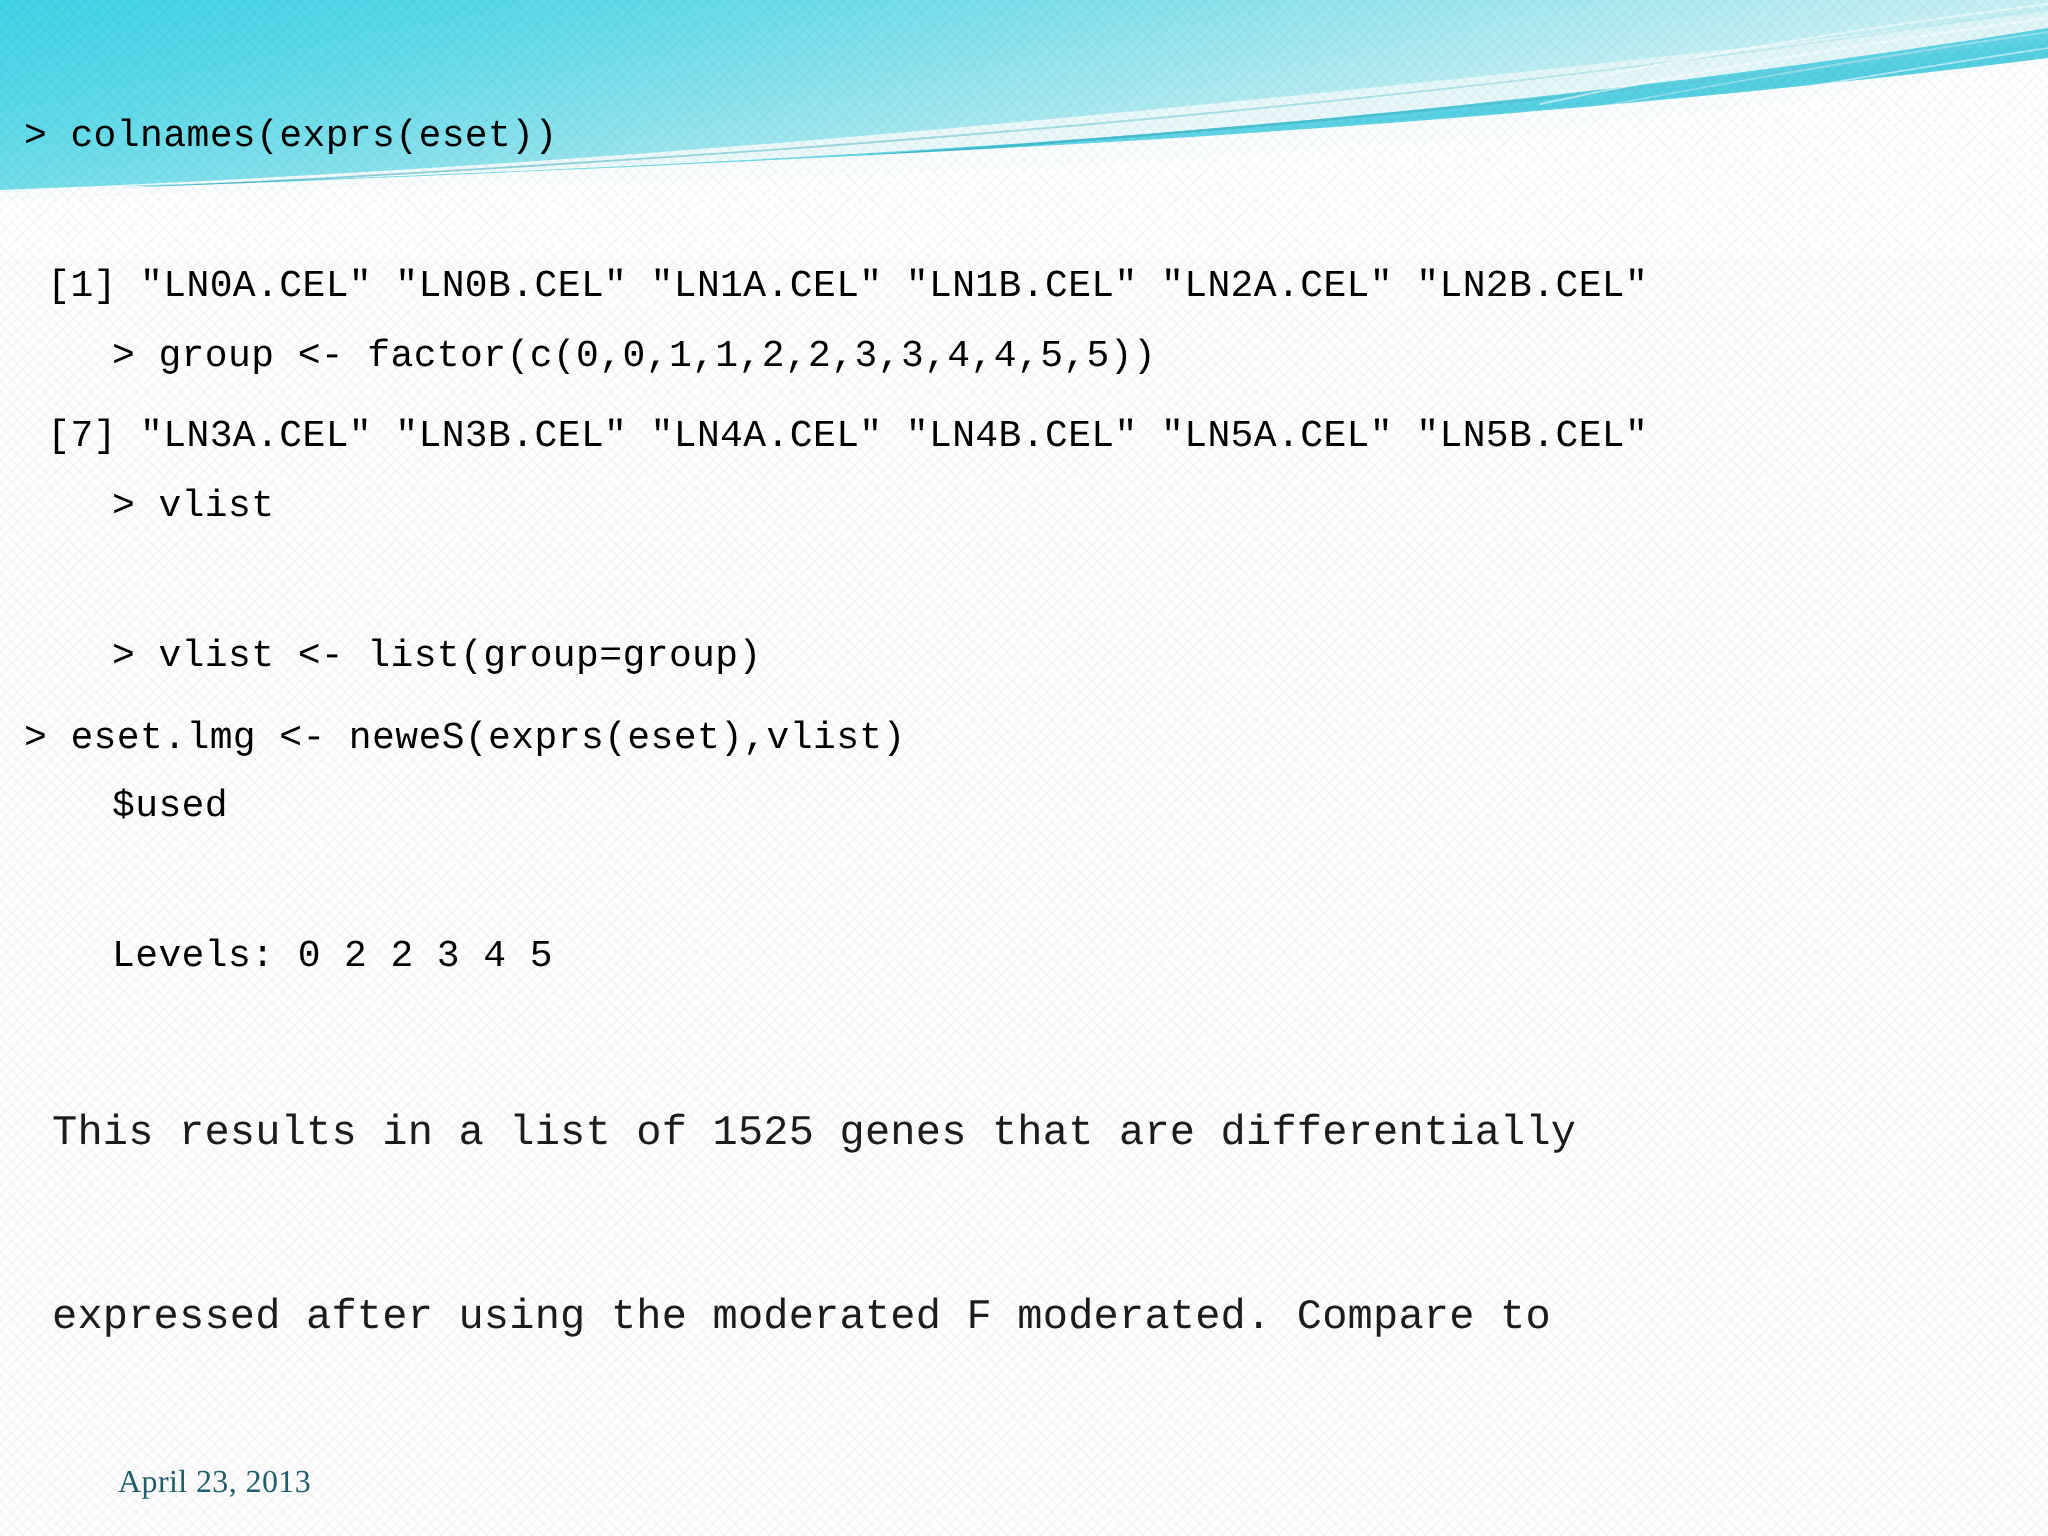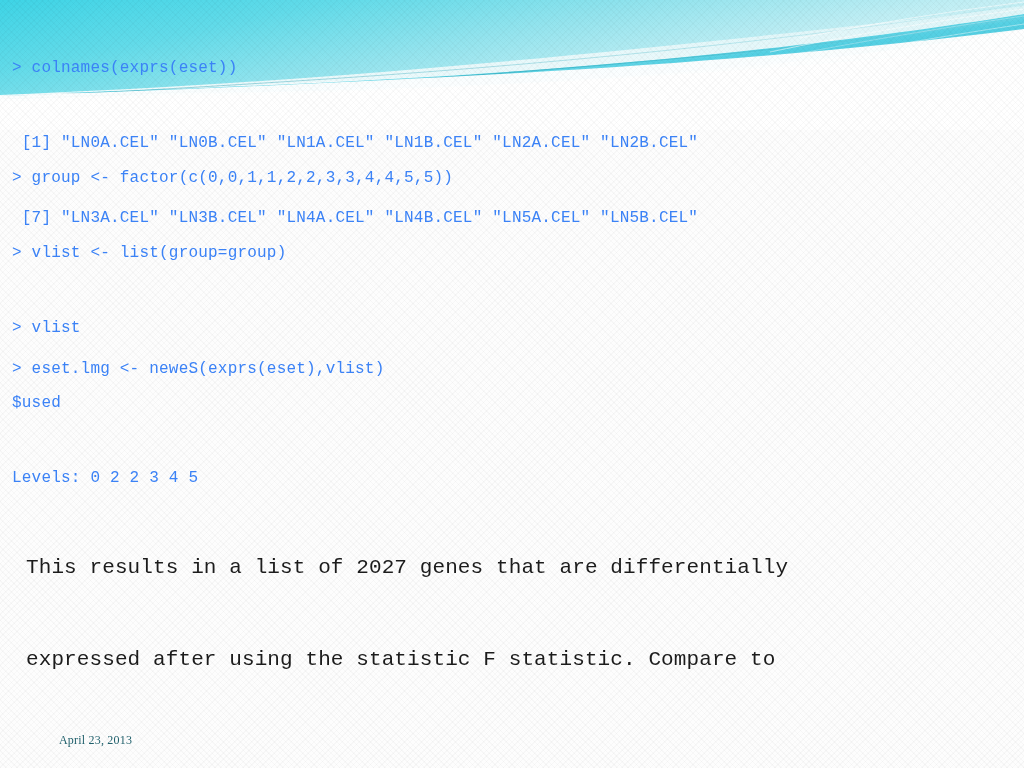--- a/index.html
+++ b/index.html
@@ -53,38 +53,38 @@
   #wave-banner svg { display: block; }
 
   
   .layer {
     position: absolute;
     z-index: 4;
   }
 
   .console {
     font-family: "Liberation Mono", "DejaVu Sans Mono", monospace;
-    font-size: 16px;
+    font-size: 19px;
     line-height: 25px;
-    color: #3b82f6;
+    color: #000000;
     white-space: pre;
     letter-spacing: 0.2px;
   }
 
   #console-head {
     left: 12px;
     top: 6px;
   }
   #console-head .line { display: block; }
 
   #console-mid {
     left: 12px;
     top: 116px;
   }
-  #console-mid .line { display: block; }
+  #console-mid .line { display: block; margin-left: 44px; }
 
   #console-tail {
     left: 12px;
     top: 307px;
   }
   #console-tail .line { display: block; }
 
   #body-paragraph {
     left: 26px;
     top: 492px;
@@ -94,21 +94,21 @@
     color: #1c1c1c;
     white-space: pre;
     letter-spacing: 0.1px;
   }
   #body-paragraph .line { display: block; }
 
   #footer-date {
     left: 59px;
     top: 733px;
     font-family: "Liberation Serif", "DejaVu Serif", serif;
-    font-size: 12px;
+    font-size: 16px;
     color: #1f5f6b;
     letter-spacing: 0.2px;
     white-space: pre;
   }
 </style>
 </head>
 <body>
 
 <div id="slide">
 
@@ -171,33 +171,33 @@
   </div>
 
   <div class="layer console" id="console-head">
     <span class="line">&gt; colnames(exprs(eset))</span>
     <span class="line"> [1] "LN0A.CEL" "LN0B.CEL" "LN1A.CEL" "LN1B.CEL" "LN2A.CEL" "LN2B.CEL"</span>
     <span class="line"> [7] "LN3A.CEL" "LN3B.CEL" "LN4A.CEL" "LN4B.CEL" "LN5A.CEL" "LN5B.CEL"</span>
   </div>
 
   <div class="layer console" id="console-mid">
     <span class="line">&gt; group &lt;- factor(c(0,0,1,1,2,2,3,3,4,4,5,5))</span>
+    <span class="line">&gt; vlist</span>
     <span class="line">&gt; vlist &lt;- list(group=group)</span>
-    <span class="line">&gt; vlist</span>
     <span class="line">$used</span>
     <span class="line">Levels: 0 2 2 3 4 5</span>
   </div>
 
   <div class="layer console" id="console-tail">
     <span class="line">&gt; eset.lmg &lt;- neweS(exprs(eset),vlist)</span>
   </div>
 
   <div class="layer" id="body-paragraph">
-    <span class="line">This results in a list of 2027 genes that are differentially</span>
-    <span class="line">expressed after using the statistic F statistic. Compare to</span>
+    <span class="line">This results in a list of 1525 genes that are differentially</span>
+    <span class="line">expressed after using the moderated F moderated. Compare to</span>
     
   </div>
 
   <div class="layer" id="footer-date">April 23, 2013</div>
 
   <div id="paper-texture"></div>
 
 </div>
 
 </body></html>

